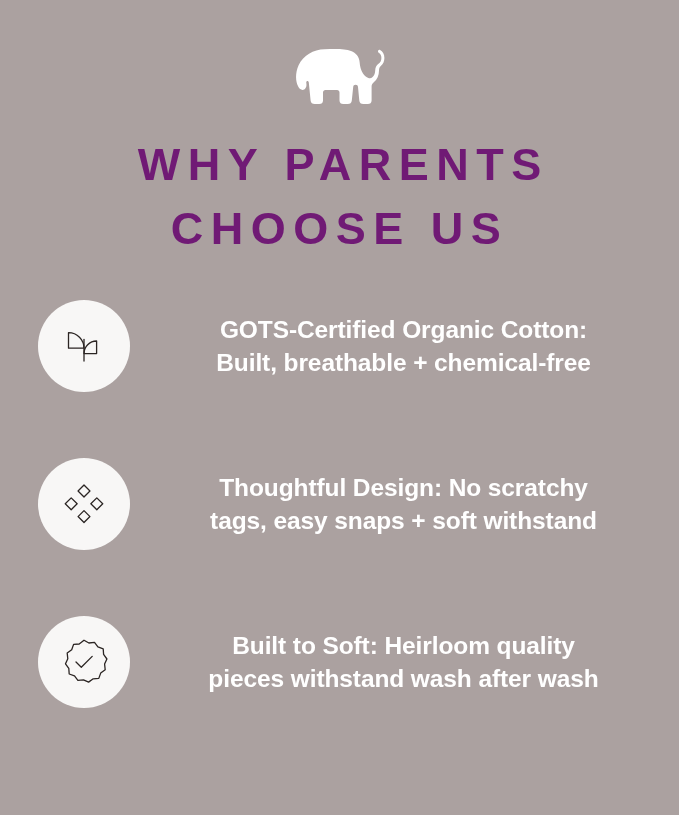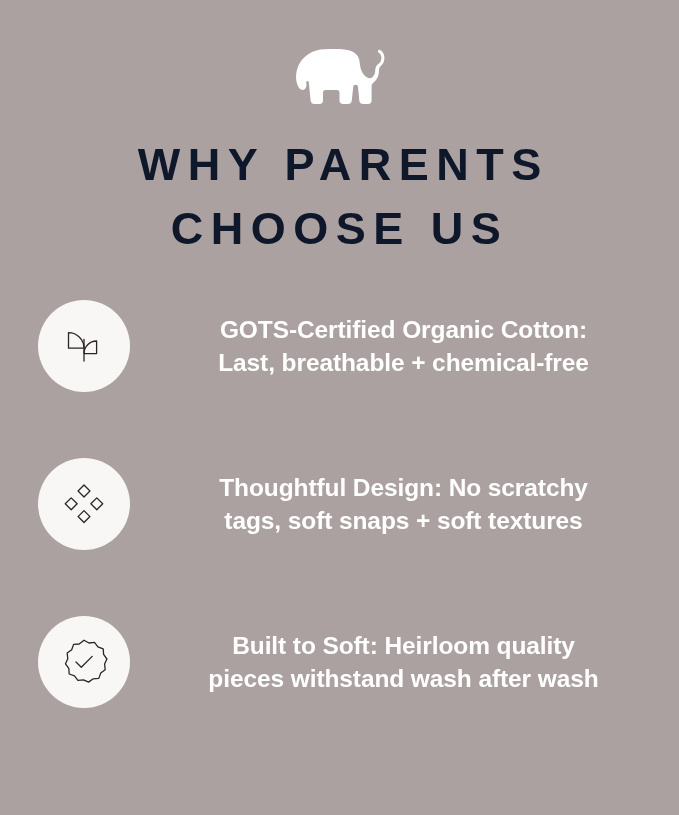--- a/index.html
+++ b/index.html
@@ -39,21 +39,21 @@
     display: block;
   }
 
   
   .heading {
     position: absolute;
     left: 0;
     top: 133px;
     width: 679px;
     text-align: center;
-    color: #0f172a;
+    color: #701a75;
     font-weight: 700;
     font-size: 45px;
     line-height: 64px;
     letter-spacing: 7.5px;
     text-indent: 7.5px;
     margin: 0;
     white-space: pre-line;
   }
 
   
@@ -179,38 +179,38 @@
 
               <path d="M22,29.6
                        L34.6,29.6
                        L34.6,17.0
                        C27.6,17.0 22,22.6 22,29.6 Z"></path>
             </g>
           </svg>
         </span>
       </div>
       <div class="benefit-text">GOTS-Certified Organic Cotton:
-Last, breathable + chemical-free</div>
+Built, breathable + chemical-free</div>
     </div>
 
     <div class="benefit-row">
       <div class="icon-circle">
         <span>
           <svg width="44" height="44" viewBox="0 0 44 44" aria-hidden="true">
             <g fill="none" stroke="#2b2523" stroke-width="1.3" stroke-linejoin="round">
               <rect x="17.8" y="4.8" width="8.4" height="8.4" transform="rotate(45 22 9)"></rect>
               <rect x="5.0" y="17.6" width="8.4" height="8.4" transform="rotate(45 9.2 21.8)"></rect>
               <rect x="30.6" y="17.6" width="8.4" height="8.4" transform="rotate(45 34.8 21.8)"></rect>
               <rect x="17.8" y="30.4" width="8.4" height="8.4" transform="rotate(45 22 34.6)"></rect>
             </g>
           </svg>
         </span>
       </div>
       <div class="benefit-text">Thoughtful Design: No scratchy
-tags, soft snaps + soft textures</div>
+tags, easy snaps + soft withstand</div>
     </div>
 
     <div class="benefit-row">
       <div class="icon-circle">
         <span>
           <svg width="50" height="50" viewBox="0 0 50 50" aria-hidden="true">
             <g fill="none" stroke="#2b2523" stroke-width="1.3" stroke-linecap="round" stroke-linejoin="round">
 
               <path d="M25,3.2
                        L29.9,6.0 L35.5,5.4 L38.9,9.9 L44.2,11.8 L44.6,17.4

